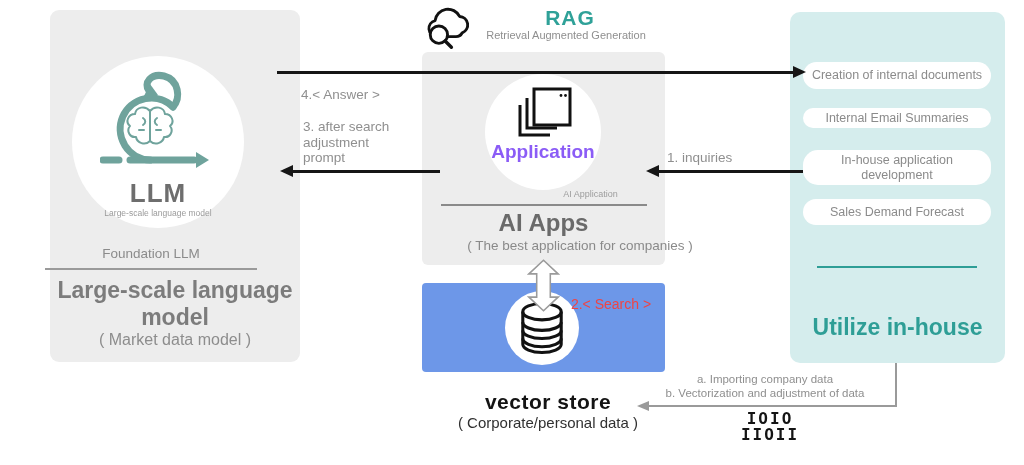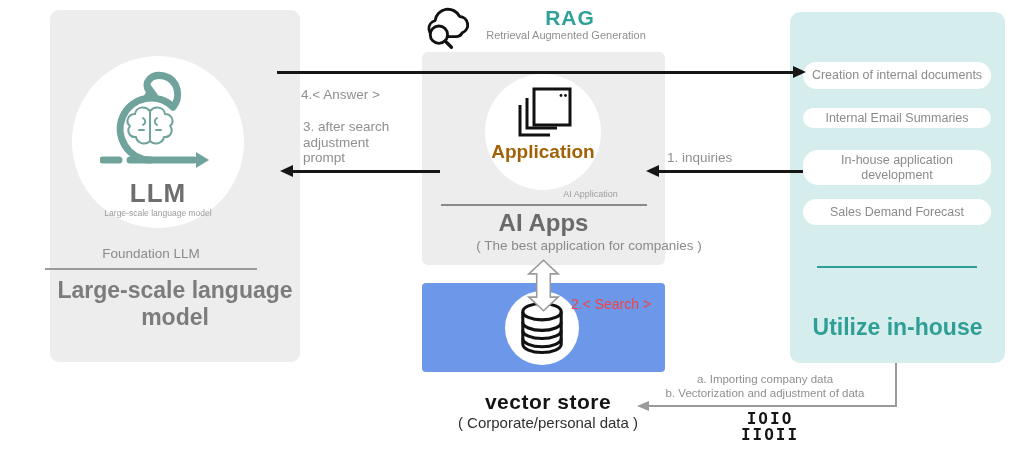--- a/index.html
+++ b/index.html
@@ -20,25 +20,25 @@
   #app-circle{left:485px;top:74px;width:116px;height:116px;}
   #db-circle{left:505px;top:291px;width:74px;height:74px;}
 
   .ctr{text-align:center;}
   #llm-label{left:72px;top:178px;width:172px;font-size:26px;font-weight:bold;color:#6e6e6e;letter-spacing:1px;}
   #llm-sublabel{left:72px;top:208px;width:172px;font-size:8.5px;color:#9b9b9b;}
   #foundation-label{left:45px;top:246px;width:212px;font-size:13.5px;color:#8b8b8b;padding-bottom:7px;border-bottom:2px solid #9a9a9a;}
   #llm-title{left:40px;top:277px;width:270px;font-size:23px;font-weight:bold;color:#7c7c7c;line-height:1.18;}
   #llm-subtitle{left:40px;top:331px;width:270px;font-size:16px;color:#8d8d8d;}
 
-  #app-label{left:485px;top:141px;width:116px;font-size:19px;font-weight:bold;color:#a16207;}
+  #app-label{left:485px;top:141px;width:116px;font-size:19px;font-weight:bold;color:#8b5cf6;}
   #ai-application-label{left:422px;top:189px;width:243px;font-size:9px;color:#9d9d9d;margin-left:47px;}
   #app-divider{left:441px;top:204px;width:206px;height:0;border-top:2px solid #8a8a8a;}
   #ai-apps-title{left:422px;top:209px;width:243px;font-size:24px;font-weight:bold;color:#6a6a6a;}
-  #ai-apps-subtitle{left:446px;top:238px;width:286px;font-size:13.5px;color:#8a8a8a;}
+  #ai-apps-subtitle{left:437px;top:238px;width:286px;font-size:13.5px;color:#8a8a8a;}
 
   #rag-title{left:520px;top:6px;width:100px;font-size:21px;font-weight:bold;color:#2fa198;letter-spacing:1px;}
   #rag-subtitle{left:466px;top:29px;width:200px;font-size:11px;color:#8f8f8f;}
 
   .pill{position:absolute;left:803px;width:188px;background:#fff;border-radius:15px;
         color:#8b8b8b;font-size:12.5px;display:flex;align-items:center;justify-content:center;
         text-align:center;line-height:1.2;}
   #pill-0{top:62px;height:27px;}
   #pill-1{top:108px;height:20px;}
   #pill-2{top:150px;height:35px;}
@@ -101,20 +101,21 @@
       <path d="M43 58 c 3 2, 3 5, 0 7"></path>
       <path d="M57 58 c -3 2, -3 5, 0 7"></path>
       <path d="M39 70 h 5"></path>
       <path d="M56 70 h 5"></path>
     </g>
   </svg>
   <div id="llm-label" class="abs ctr">LLM</div>
   <div id="llm-sublabel" class="abs ctr">Large-scale language model</div>
   <div id="foundation-label" class="abs ctr">Foundation LLM</div>
   <div id="llm-title" class="abs ctr">Large-scale language model</div>
+  <div id="llm-subtitle" class="abs ctr">( Market data model )</div>
 
   <div id="app-circle" class="wcircle"></div>
   <svg class="abs" style="left:516px;top:87px;" width="56" height="52" viewBox="0 0 56 52">
     <polyline points="4,18 4,48 34,48" fill="none" stroke="#111" stroke-width="3"></polyline>
     <polyline points="11,11 11,41 41,41" fill="none" stroke="#111" stroke-width="3"></polyline>
     <rect x="18" y="2" width="36" height="36" fill="#fff" stroke="#111" stroke-width="3"></rect>
     <circle cx="45" cy="8.5" r="1.4" fill="#111"></circle>
     <circle cx="49.5" cy="8.5" r="1.4" fill="#111"></circle>
   </svg>
   <div id="app-label" class="abs ctr">Application</div>

